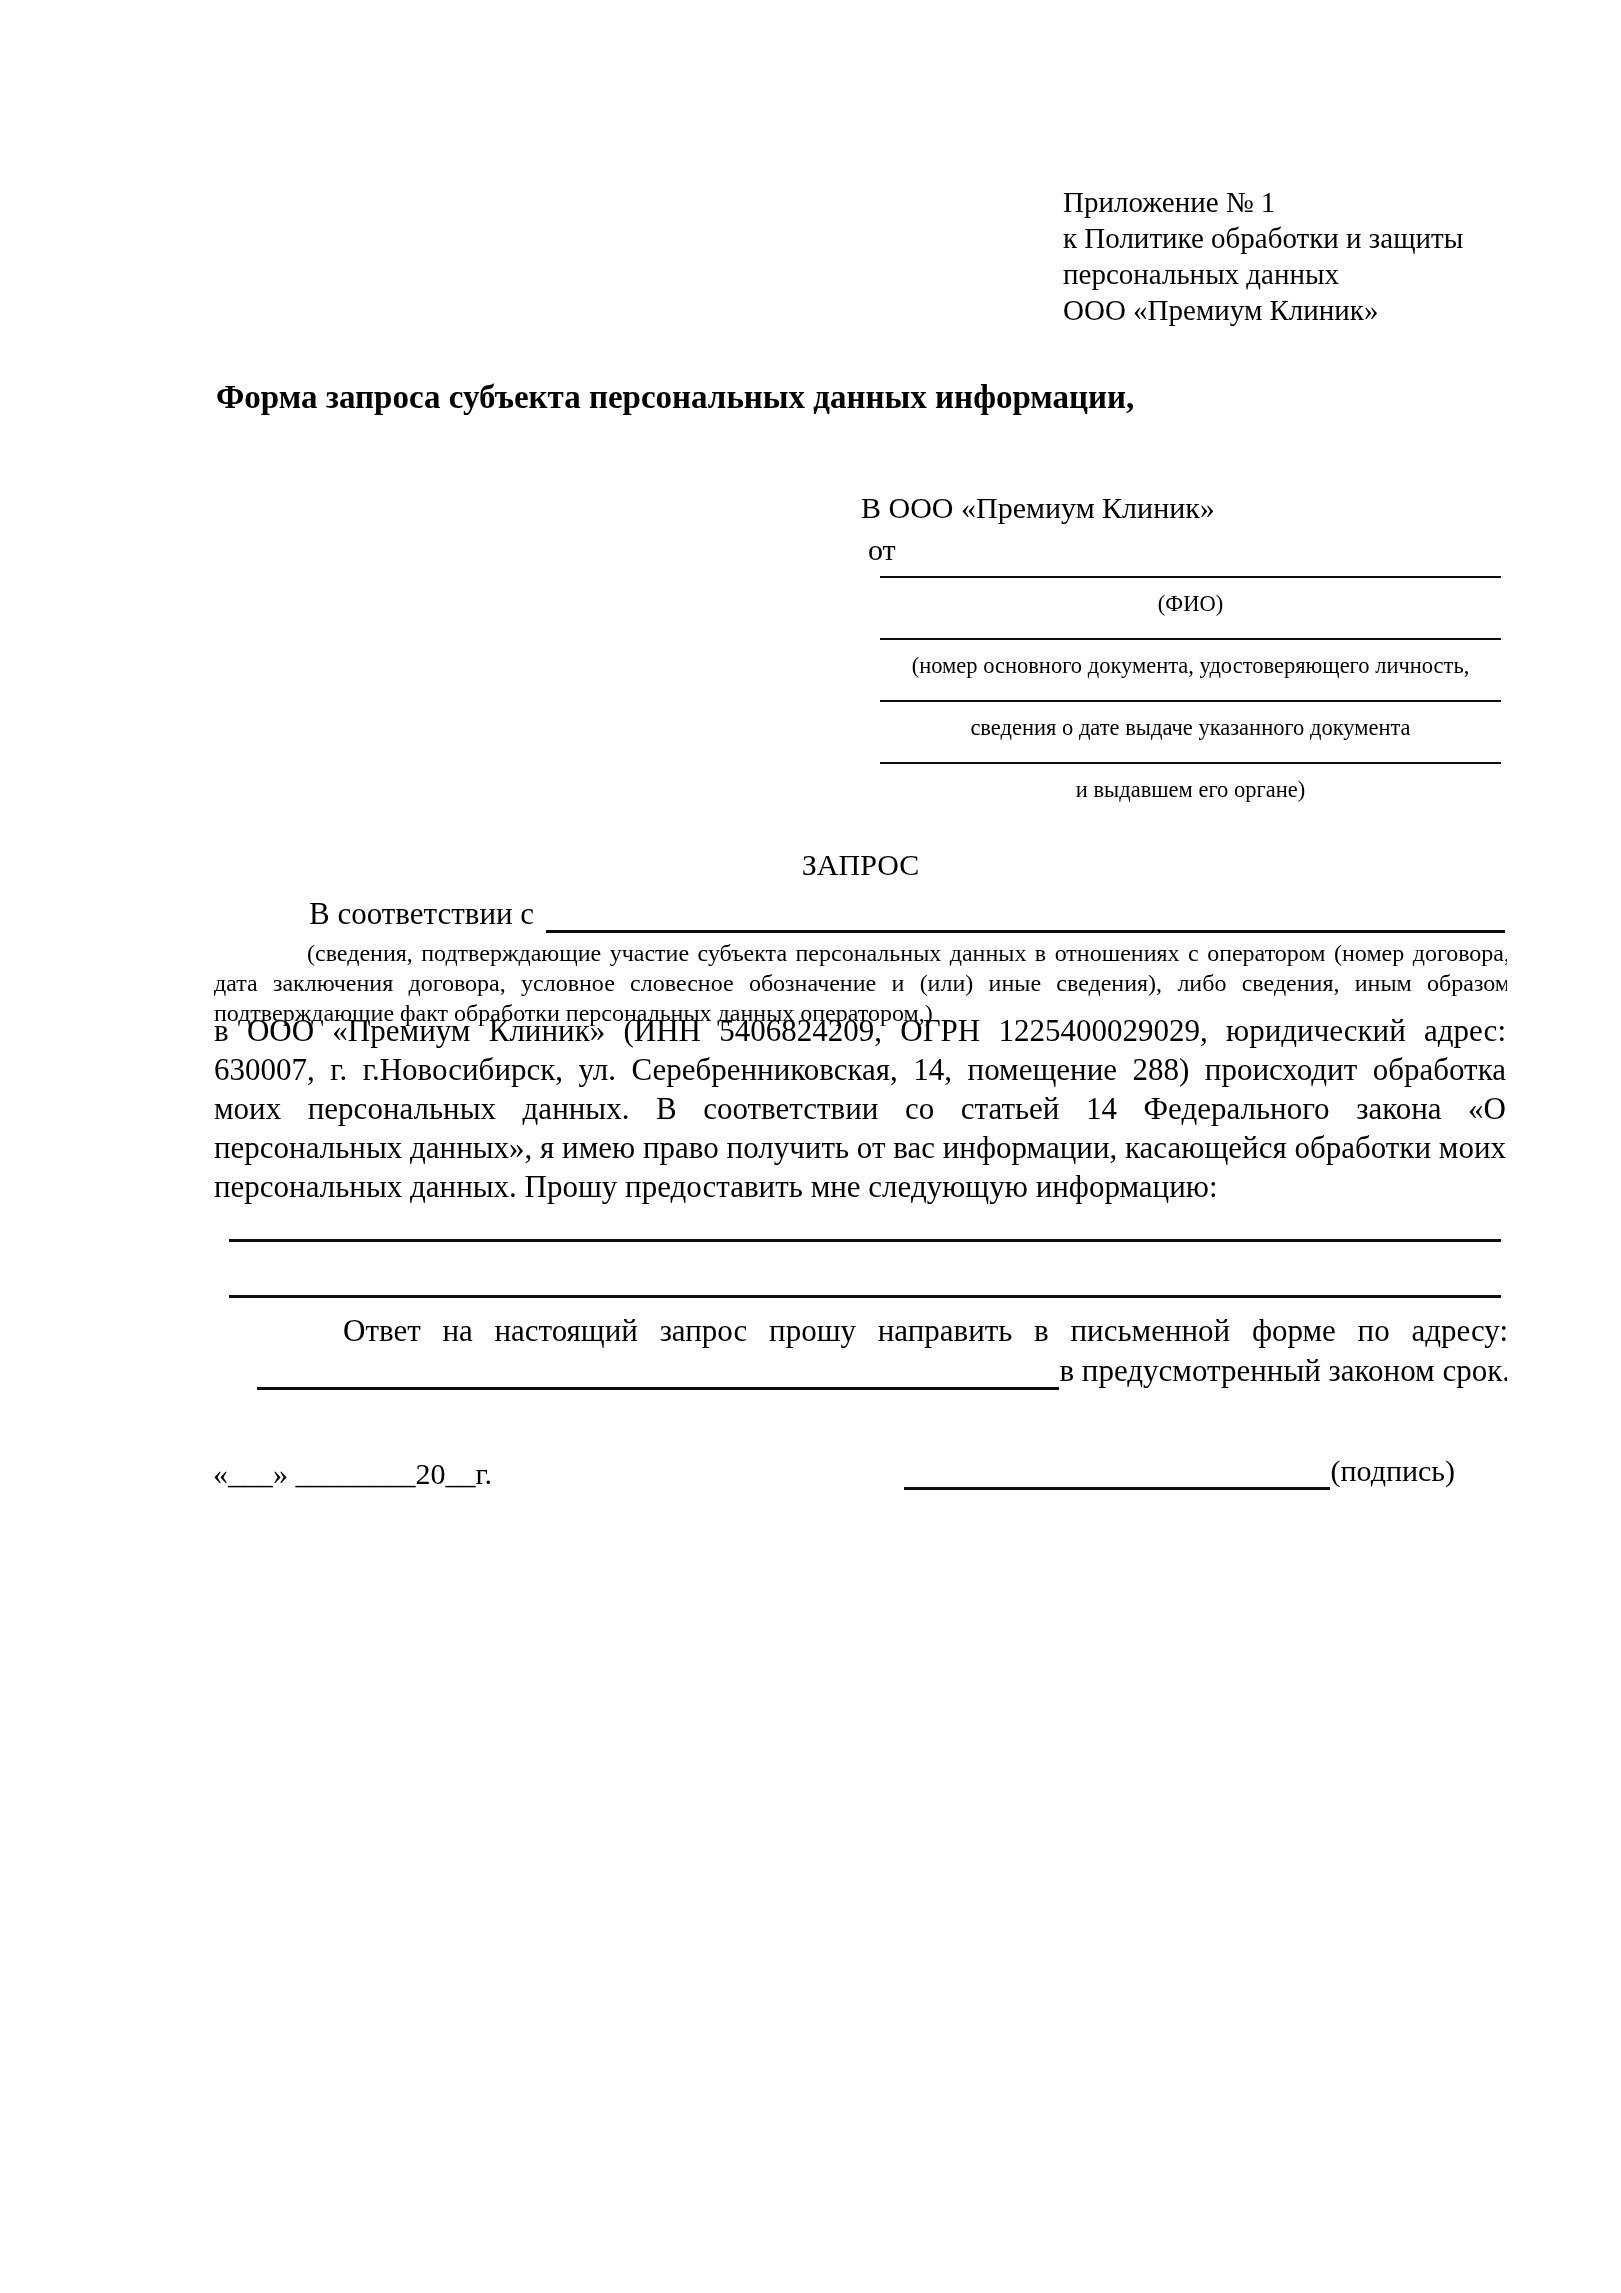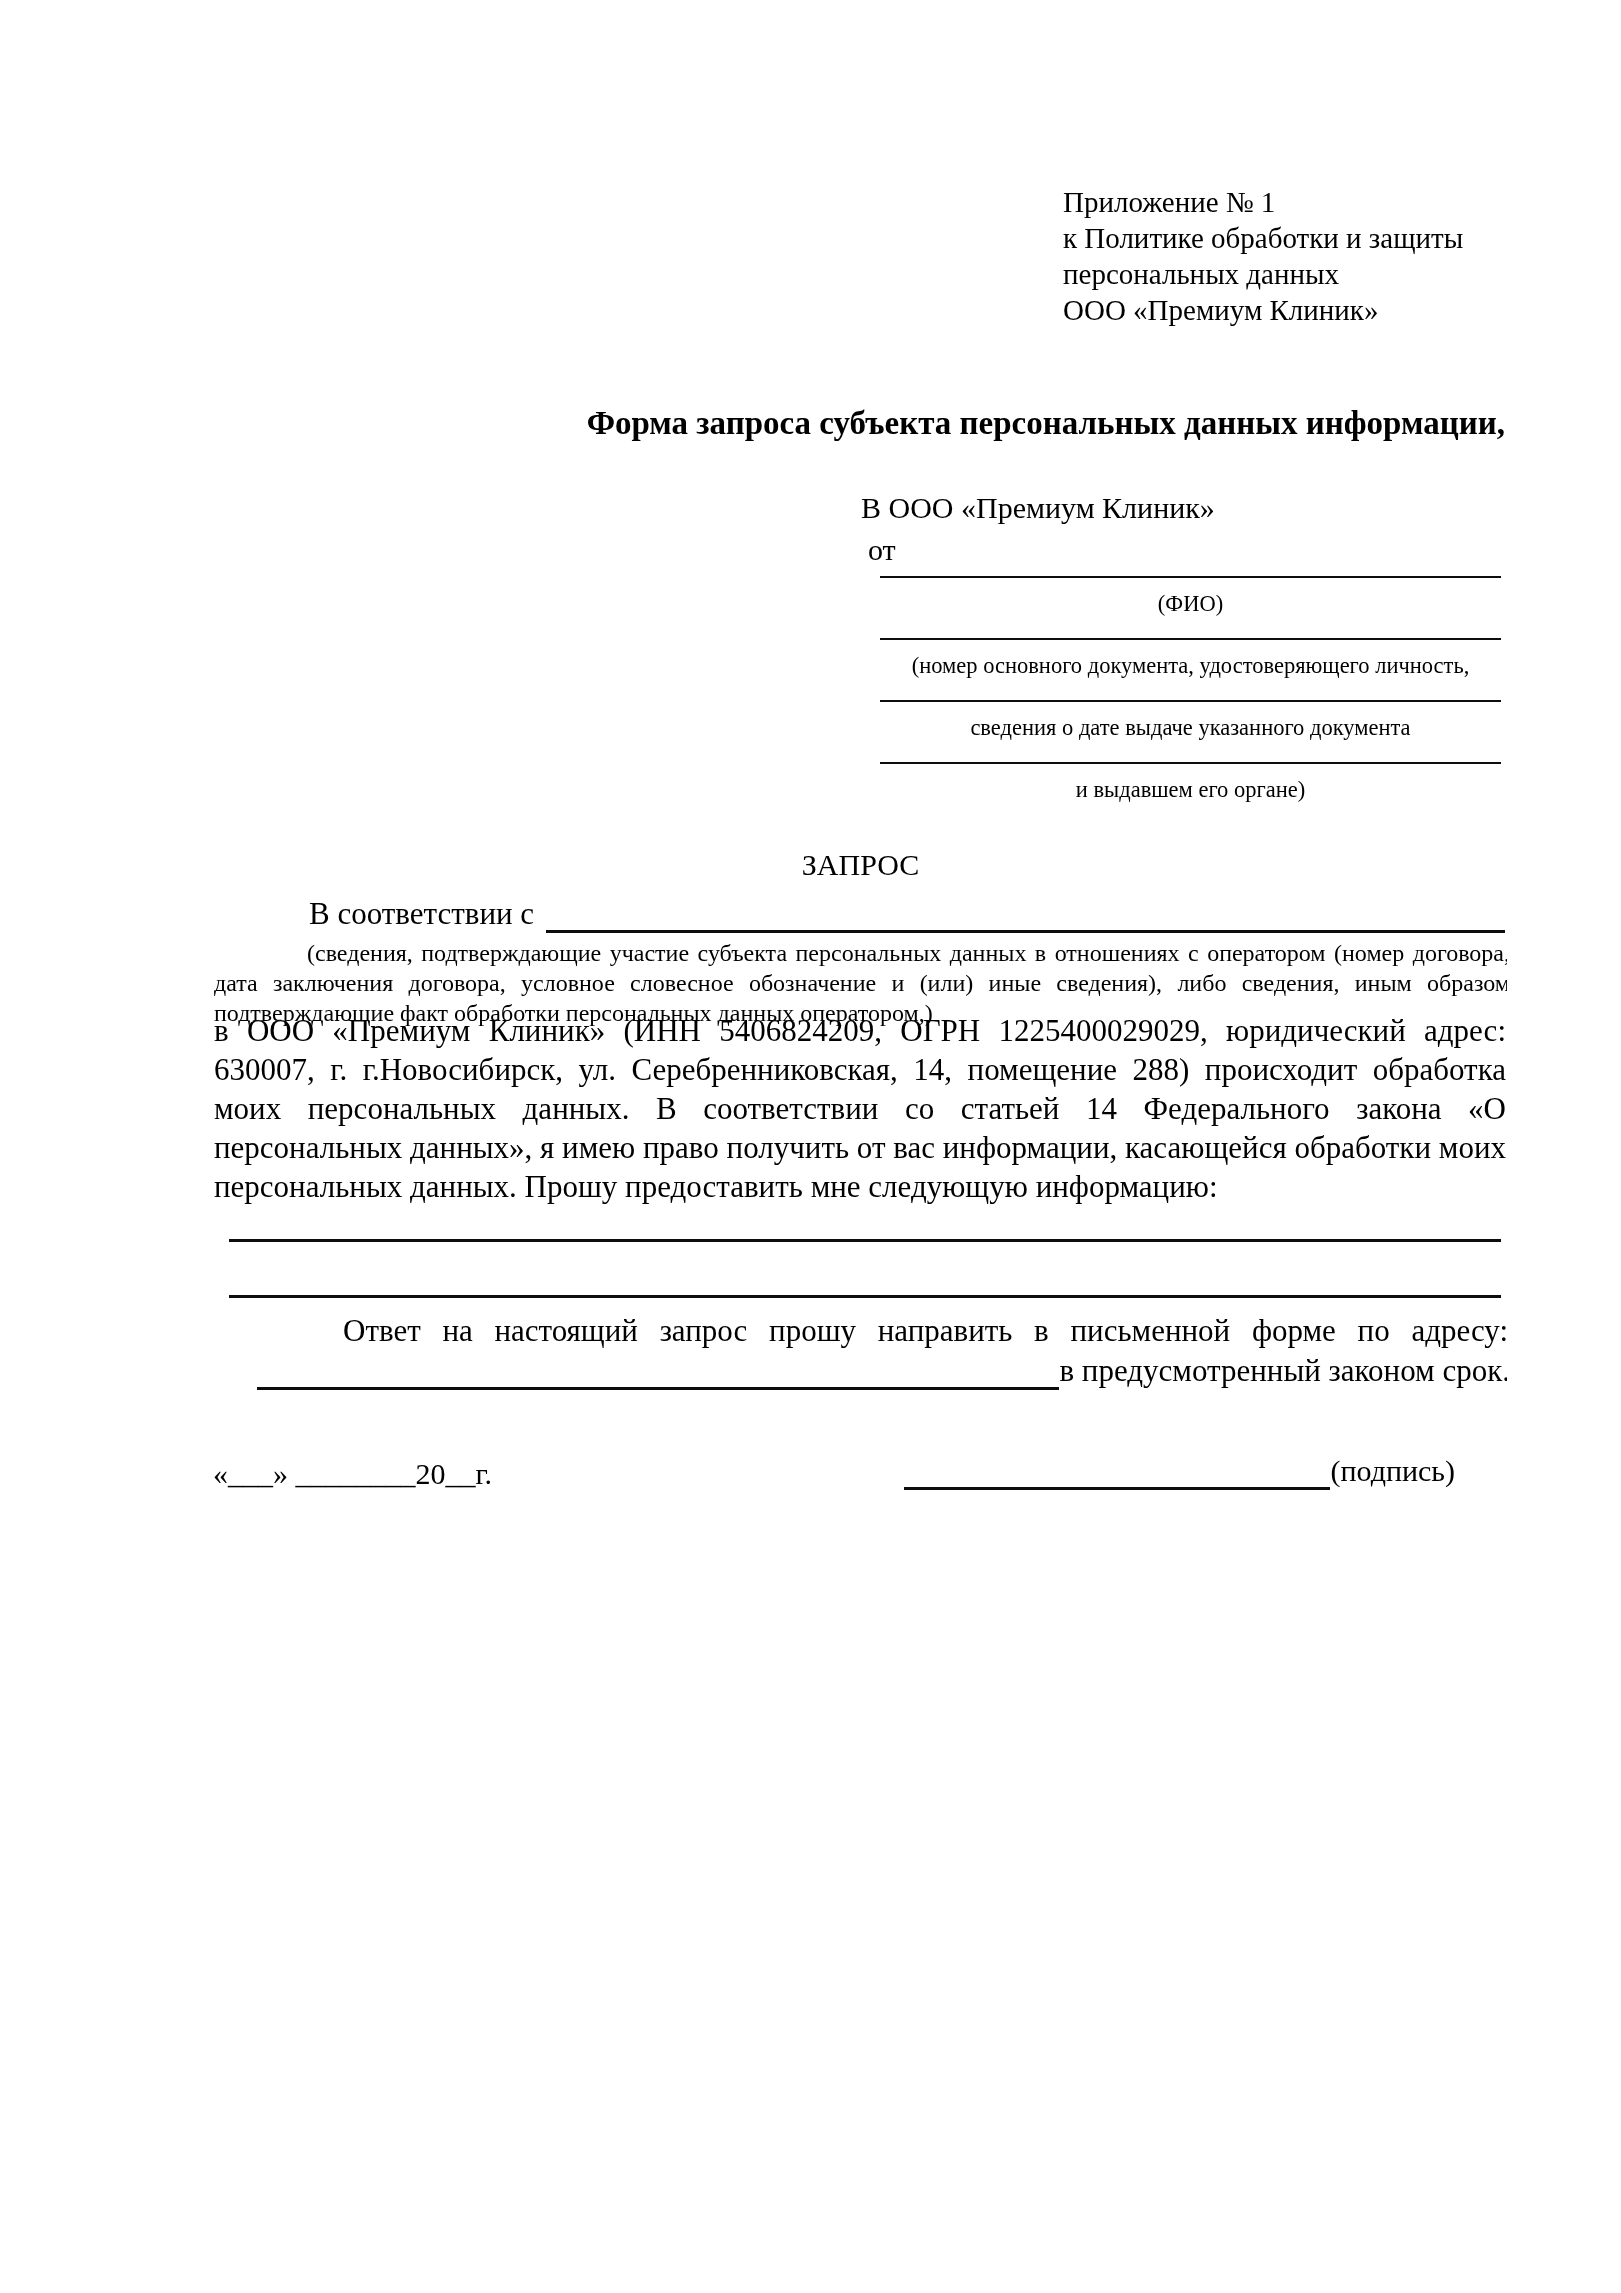--- a/index.html
+++ b/index.html
@@ -27,25 +27,24 @@
     line-height: 36px;
     text-align: left;
   }
 
   
   .form-title {
     position: absolute;
     left: 216px;
     top: 375px;
     width: 1289px;
-    text-align: right;
+    text-align: left;
     font-weight: bold;
     font-size: 33px;
     line-height: 44px;
-    margin-top: 26px;
   }
 
   
   .addressee-to {
     position: absolute;
     left: 861px;
     top: 488px;
     font-size: 30px;
     line-height: 39px;
     white-space: nowrap;

